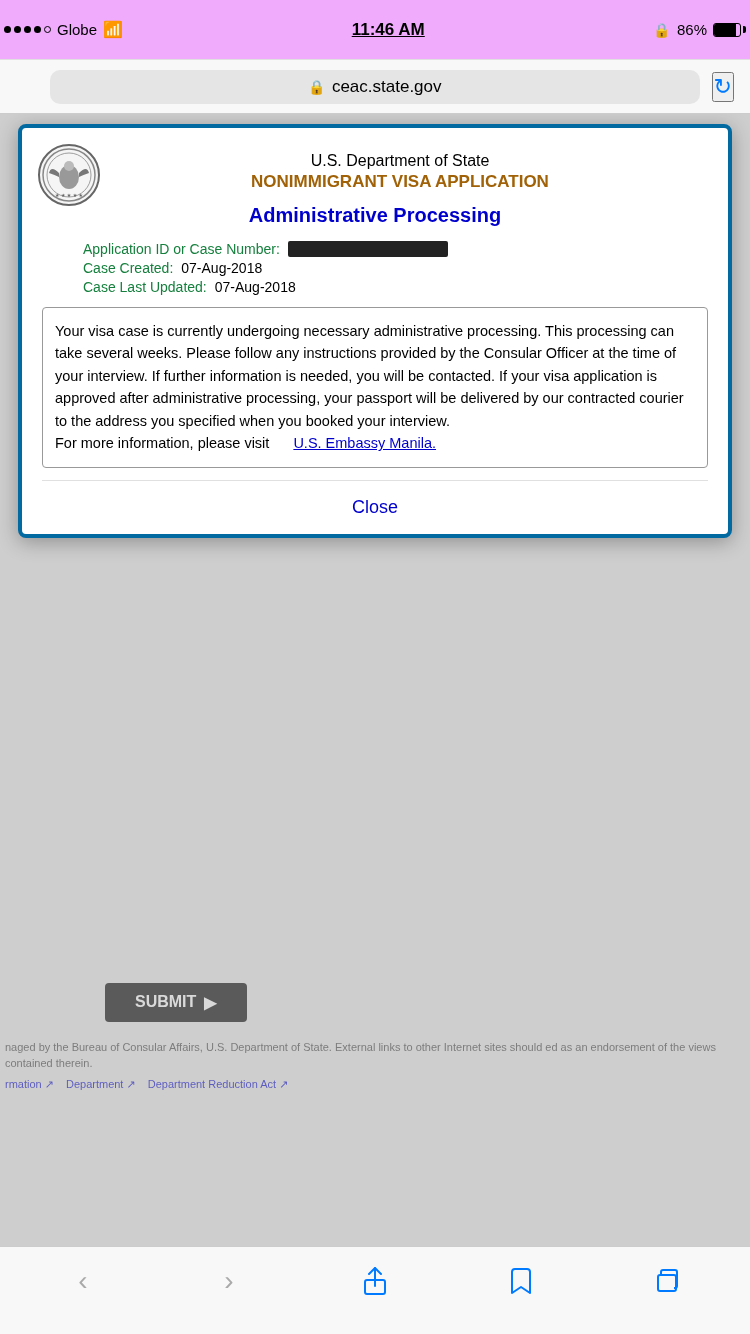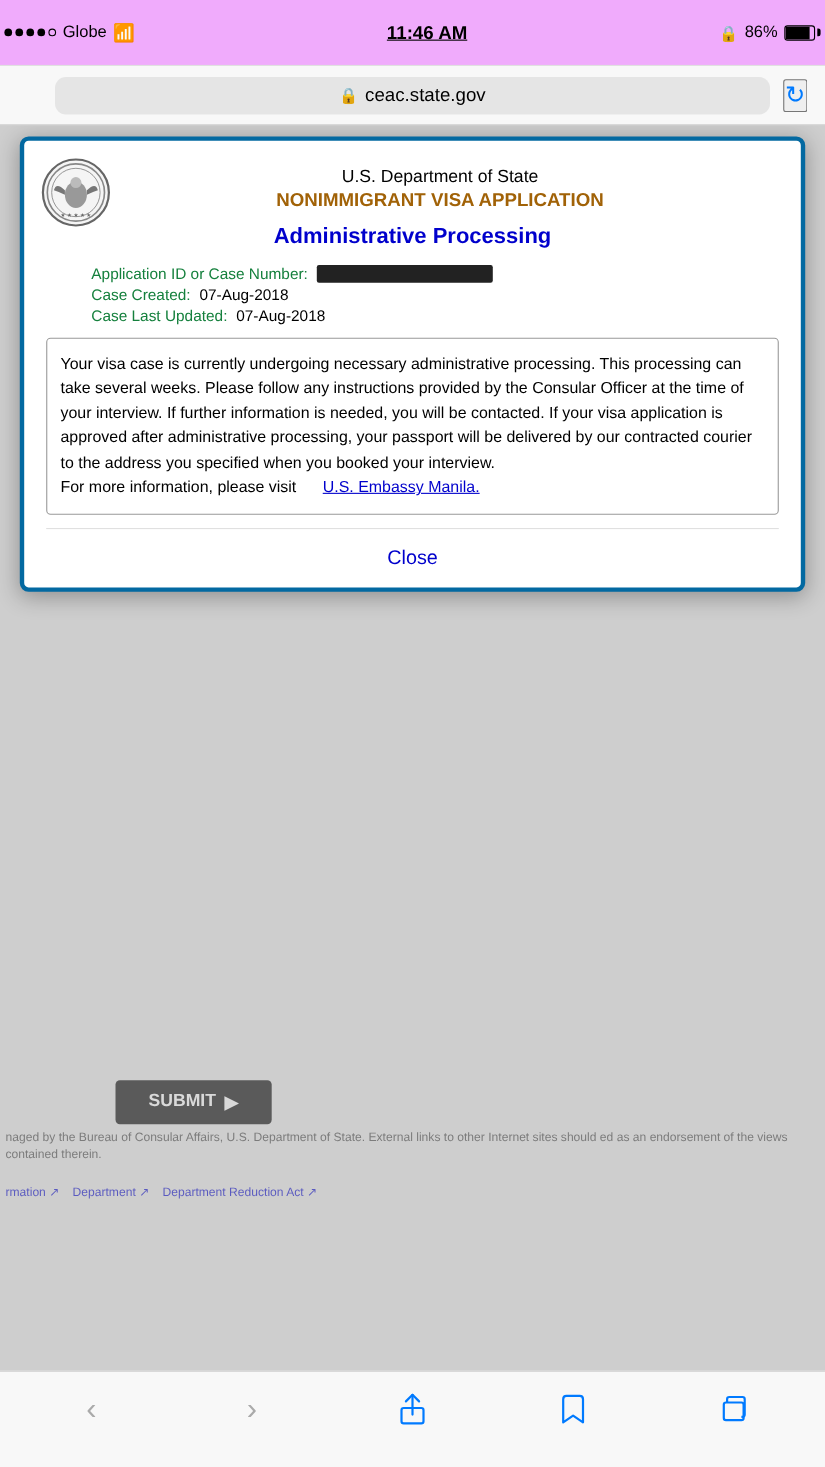--- a/index.html
+++ b/index.html
@@ -179,21 +179,21 @@
       left: 5px;
       right: 5px;
       font-size: 11px;
       color: #444;
       line-height: 1.5;
     }
 
     .bg-footer-links {
       display: flex;
       gap: 12px;
-      margin-top: 17px;
+      margin-top: 4px;
     }
 
     .bg-footer-link {
       color: #0000cc;
       font-size: 11px;
       text-decoration: none;
     }
 
     
     .overlay {

